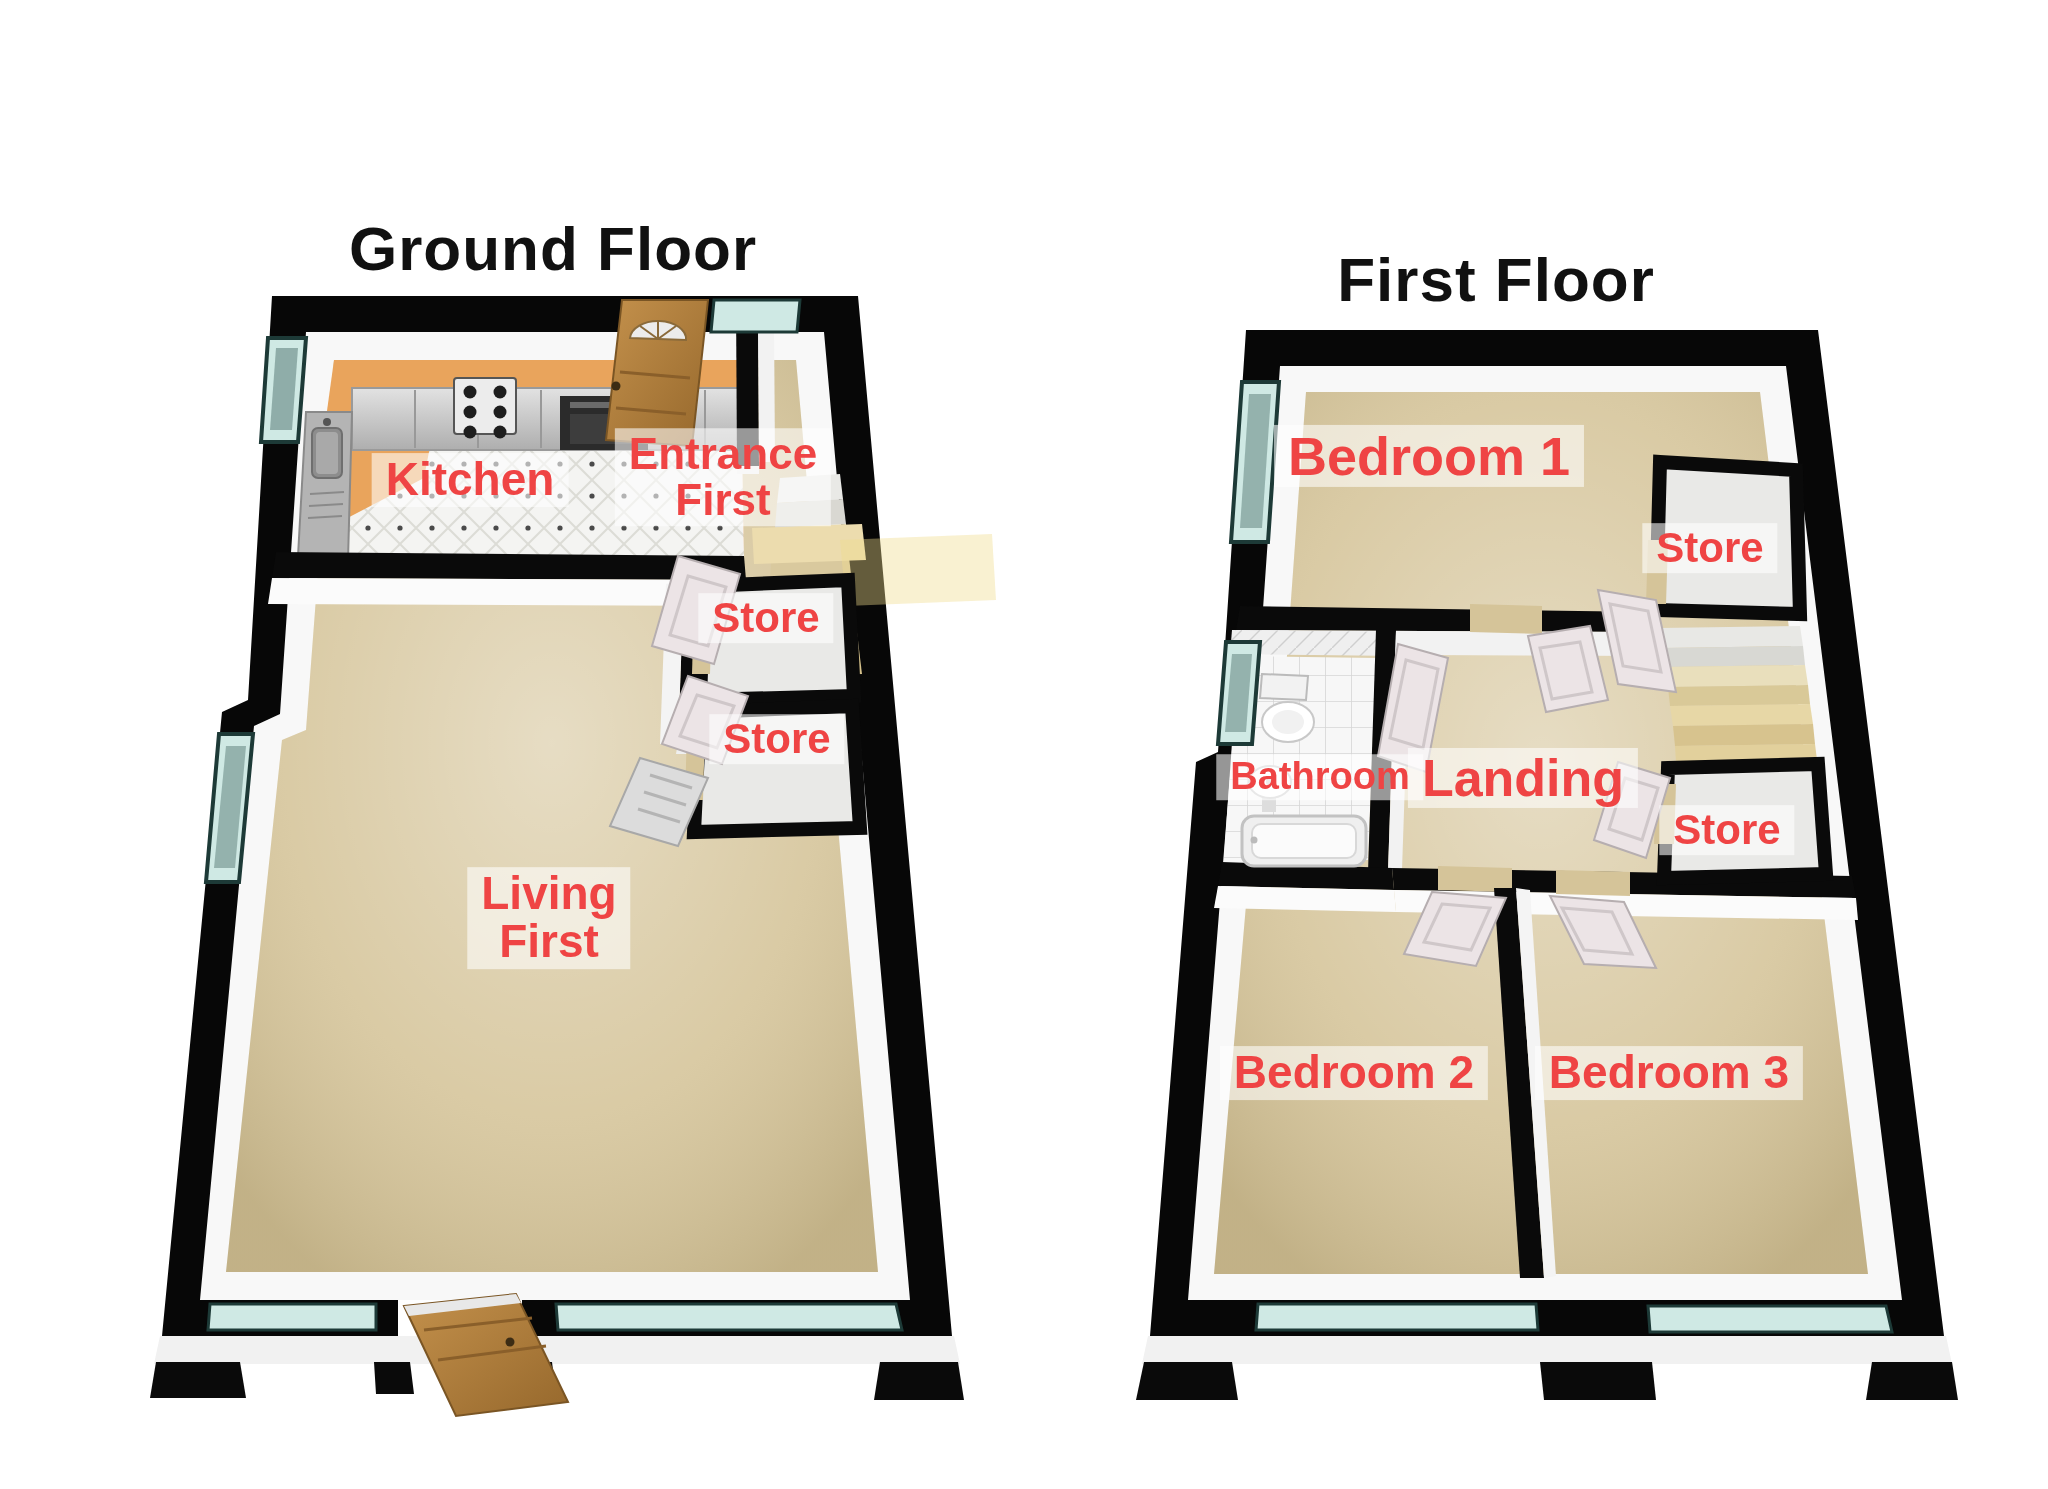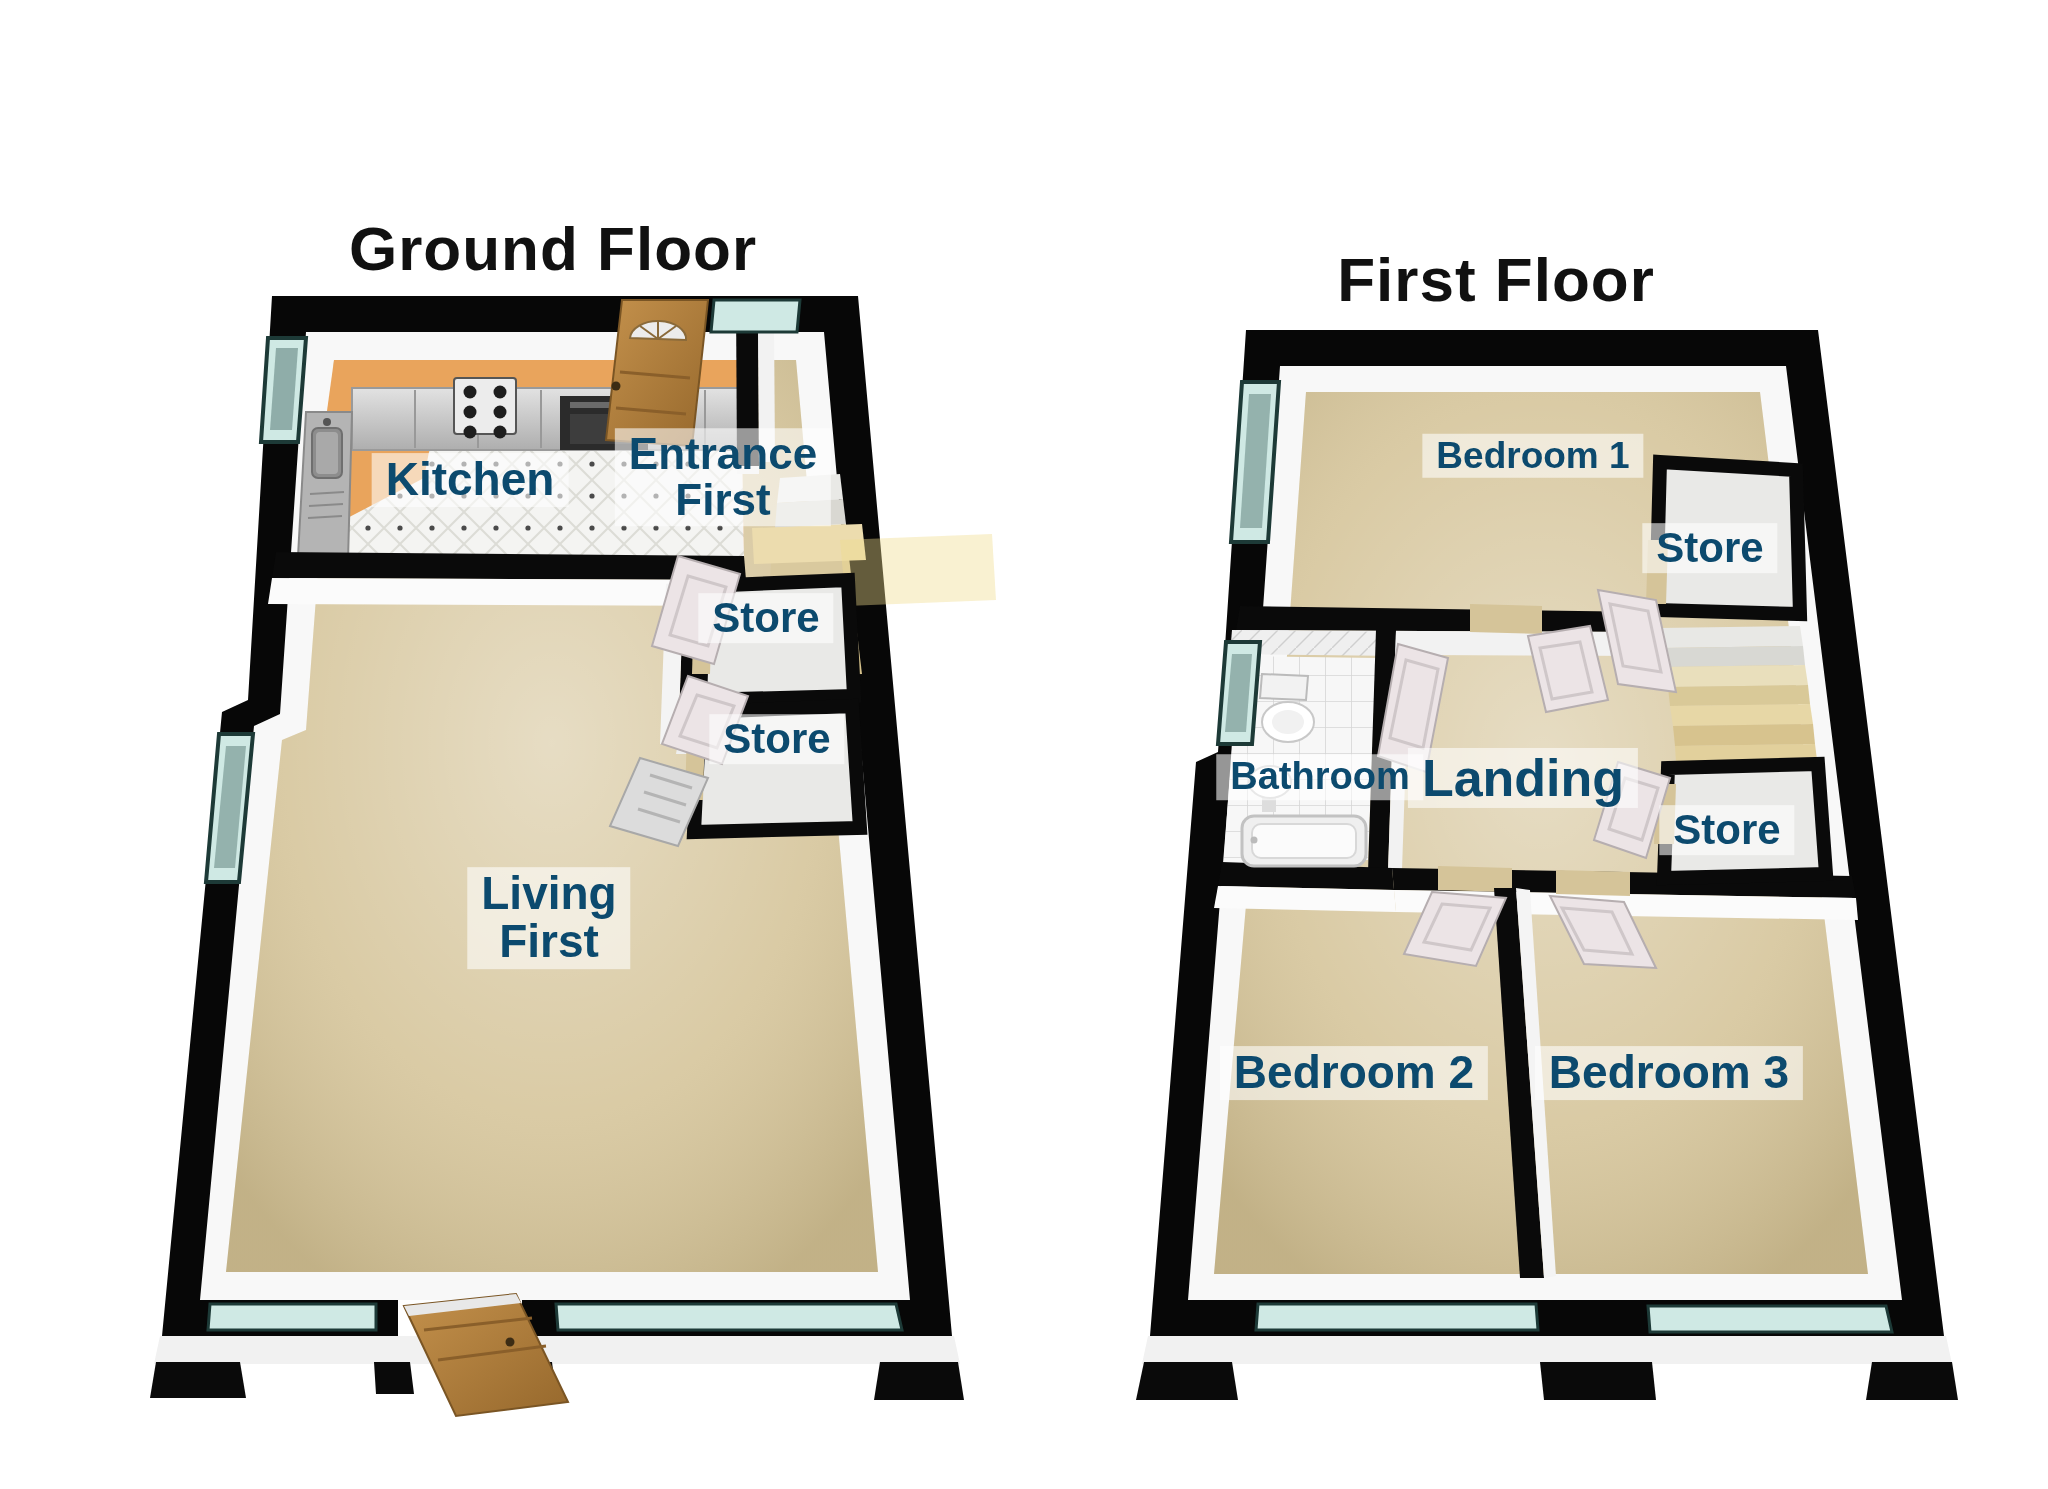--- a/index.html
+++ b/index.html
@@ -3,21 +3,21 @@
 <meta charset="utf-8">
 <style>
   html,body{margin:0;padding:0;background:#ffffff;}
   .canvas{position:relative;width:2048px;height:1489px;background:#ffffff;overflow:hidden;
           font-family:"Liberation Sans", sans-serif;}
   .canvas svg{position:absolute;left:0;top:0;}
   .labels{position:absolute;left:0;top:0;width:100%;height:100%;pointer-events:none;}
   .floor-title{position:absolute;transform:translate(-50%,-50%);font-weight:bold;
                font-size:62px;color:#111;letter-spacing:1px;white-space:nowrap;margin-top:19px;}
   .room-label{position:absolute;transform:translate(-50%,-50%);font-weight:bold;
-              color:#0c4a6e;background:rgba(255,255,255,0.58);text-align:center;
+              color:#ef4444;background:rgba(255,255,255,0.58);text-align:center;
               line-height:1.04;padding:3px 14px;white-space:nowrap;}
   .room-label span{display:block;}
 </style>
 </head>
 <body>
 
 <div class="canvas">
 <svg width="2048" height="1489" viewBox="0 0 2048 1489">
   <defs>
     <pattern id="diamondTile" width="32" height="32" patternUnits="userSpaceOnUse">
@@ -264,21 +264,21 @@
     <span>Store</span>
   </div>
   <div class="room-label" style="left:777px;top:739px;font-size:42px">
     <span>Store</span>
   </div>
   <div class="room-label" style="left:549px;top:918px;font-size:46px">
     <span>Living</span>
     <span>First</span>
   </div>
 
-  <div class="room-label" style="left:1533px;top:456px;font-size:37px">
+  <div class="room-label" style="left:1429px;top:456px;font-size:54px">
     <span>Bedroom 1</span>
   </div>
   <div class="room-label" style="left:1710px;top:548px;font-size:42px">
     <span>Store</span>
   </div>
   <div class="room-label" style="left:1320px;top:777px;font-size:38px">
     <span>Bathroom</span>
   </div>
   <div class="room-label" style="left:1523px;top:778px;font-size:52px">
     <span>Landing</span>

